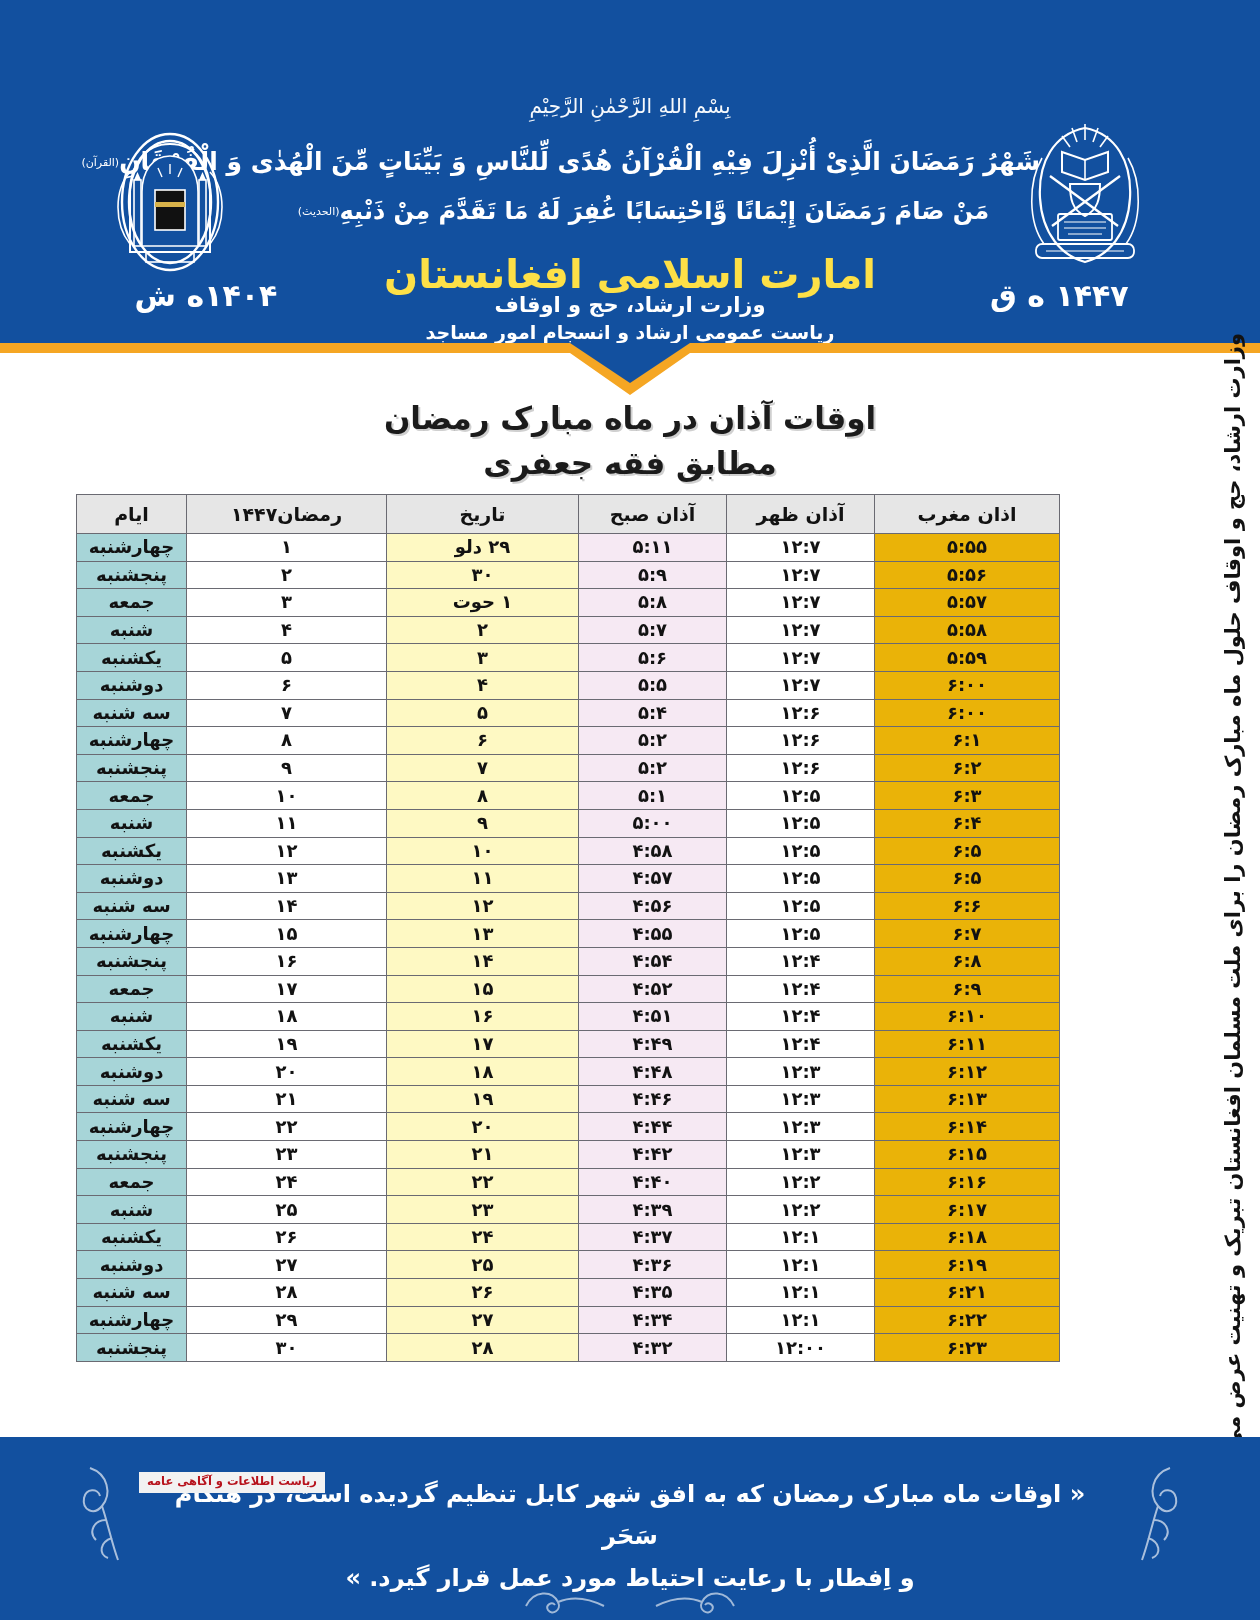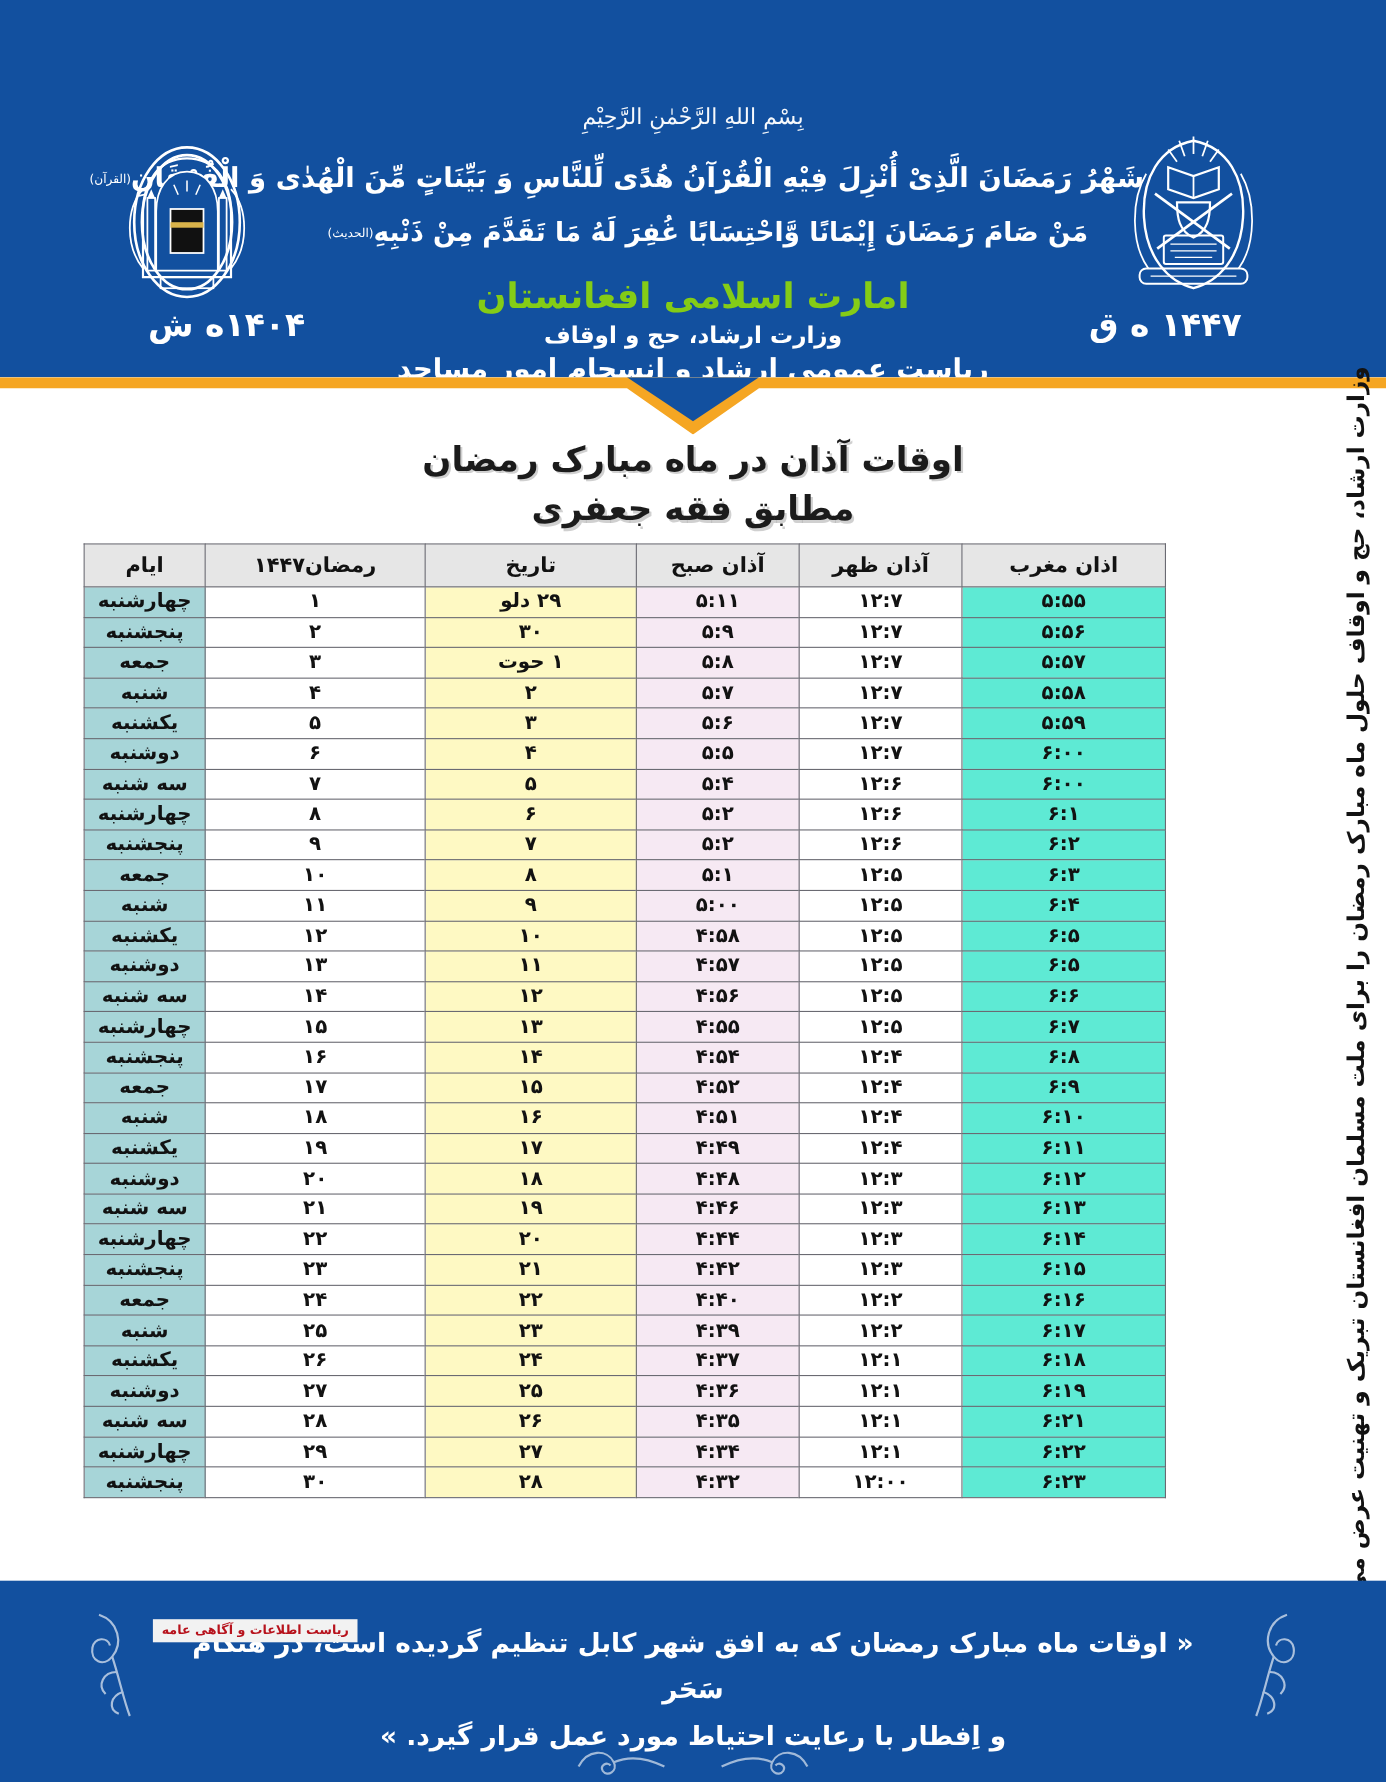--- a/index.html
+++ b/index.html
@@ -59,40 +59,40 @@
     line-height: 1.25;
     white-space: nowrap;
     margin-left: 27px;
   }
   .hadith .src { font-size: 11px; font-weight: normal; vertical-align: middle;}
 
   .emirate-title {
     position: absolute;
     top: 252px; left: 0; right: 0;
     text-align: center;
-    color: #84cc16;
-    font-size: 32px;
+    color: #fde047;
+    font-size: 40px;
     font-weight: bold;
     line-height: 1.1;
   }
   .ministry-line {
     position: absolute;
     top: 293px; left: 0; right: 0;
     text-align: center;
     color: #ffffff;
     font-size: 21px;
     font-weight: bold;
     line-height: 1.15;
   }
   .dept-line {
     position: absolute;
     top: 322px; left: 0; right: 0;
     text-align: center;
     color: #ffffff;
-    font-size: 25px;
+    font-size: 19px;
     font-weight: bold;
     line-height: 1.15;
   }
 
   .year-left {
     position: absolute;
     left: 96px; top: 278px;
     width: 220px;
     text-align: center;
     color: #ffffff;
@@ -175,21 +175,21 @@
     font-size: 19px;
     margin-left: 36px;
   }
   col.c-maghrib { width: 185px; }
   col.c-zuhr    { width: 148px; }
   col.c-subh    { width: 148px; }
   col.c-date    { width: 192px; }
   col.c-ramadan { width: 200px; }
   col.c-day     { width: 110px; }
 
-  td.maghrib { background: #5eead4; }
+  td.maghrib { background: #eab308; }
   td.subh    { background: #f6e9f3; }
   td.zuhr    { background: #ffffff; }
   td.date    { background: #fef9c3; }
   td.ramadan { background: #ffffff; }
   td.day     { background: #a7d5d8; }
   th.day-h   { background: #e6e6e6; }
 
   
   .side-text {
     position: absolute;

